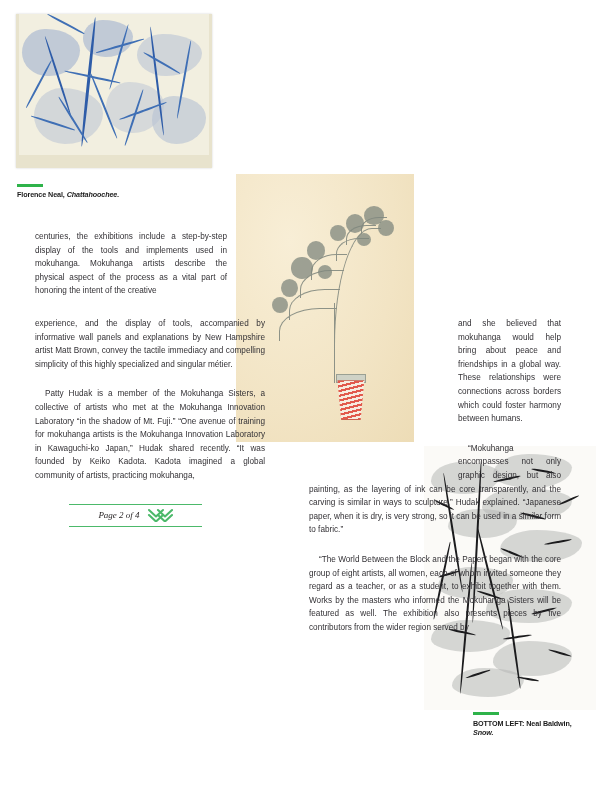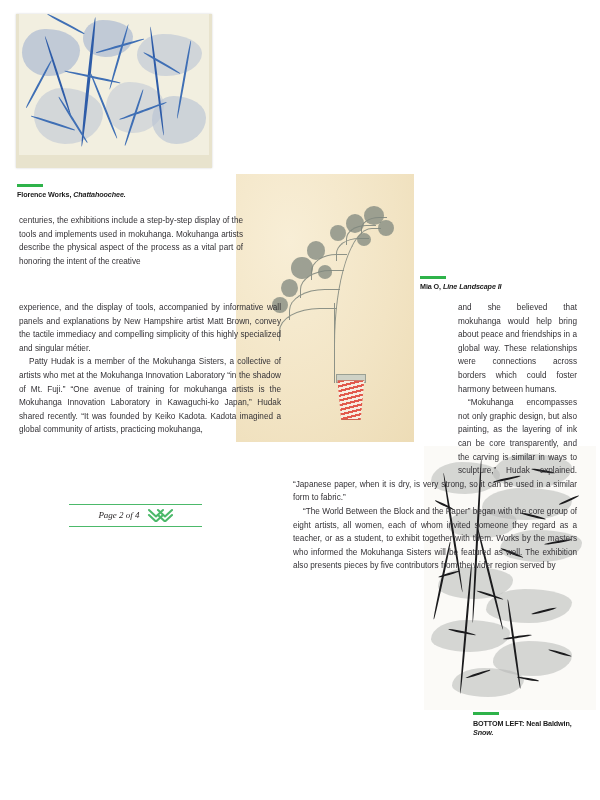--- a/index.html
+++ b/index.html
@@ -45,21 +45,21 @@
   
   .bodytext {
     font-family: "Liberation Sans", sans-serif;
     font-size: 8.2px;
     line-height: 13.6px;
     color: #333135;
     text-align: justify;
     -webkit-hyphens: auto;
     hyphens: auto;
   }
-  .bodytext p { margin: 0; }
+  .bodytext p { margin: 16px; }
   .bodytext p + p { text-indent: 10px; }
 
   
   .page-indicator {
     width: 133px;
     border-top: 1px solid #4cb96a;
     border-bottom: 1px solid #4cb96a;
     padding: 3px 0 4px 0;
     display: flex;
     align-items: center;
@@ -189,21 +189,21 @@
       <div class="vein" style="left:40%; top:22%; width:26%;  height:1.6px;transform:rotate(-16deg);"></div>
       <div class="vein" style="left:24%; top:44%; width:30%;  height:1.6px;transform:rotate(12deg);"></div>
       <div class="vein" style="left:52%; top:68%; width:26%;  height:1.5px;transform:rotate(-20deg);"></div>
       <div class="vein" style="left:6%;  top:76%; width:24%;  height:1.5px;transform:rotate(18deg);"></div>
       <div class="vein" style="left:64%; top:34%; width:22%;  height:1.5px;transform:rotate(30deg);"></div>
     </div>
   </div>
 
   <div class="abs caption" style="left:17px; top:184px; width:190px;">
     <div class="rule"></div>
-    <span>Florence Works, </span><i>Chattahoochee.</i>
+    <span>Florence Neal, </span><i>Chattahoochee.</i>
   </div>
 
   <div class="abs art art-nam" style="left:236px; top:0px; width:178px; height:268px;">
     <div class="nam-paper"></div>
 
     <div class="nam-stem" style="left:55%; top:20%; width:26%; height:54%;"></div>
     <div class="nam-stem" style="left:55%; top:48%; width:10%; height:30%; border-radius:0; border-top:none;"></div>
 
     <div class="nam-branch" style="left:24%; top:50%; width:32%; height:12%;"></div>
     <div class="nam-branch" style="left:30%; top:43%; width:28%; height:11%;"></div>
@@ -258,24 +258,20 @@
     <div class="mia-stroke" style="left:30%; top:56%; width:16%; height:2px;   transform:rotate(18deg);"></div>
     <div class="mia-stroke" style="left:62%; top:62%; width:15%; height:2px;   transform:rotate(-14deg);"></div>
     <div class="mia-stroke" style="left:14%; top:70%; width:16%; height:2px;   transform:rotate(12deg);"></div>
     <div class="mia-stroke" style="left:46%; top:72%; width:17%; height:2.2px; transform:rotate(-8deg);"></div>
     <div class="mia-stroke" style="left:72%; top:78%; width:14%; height:2px;   transform:rotate(16deg);"></div>
     <div class="mia-stroke" style="left:24%; top:86%; width:15%; height:2px;   transform:rotate(-18deg);"></div>
     <div class="mia-stroke" style="left:54%; top:88%; width:13%; height:1.8px; transform:rotate(10deg);"></div>
     <div class="mia-stroke" style="left:6%;  top:22%; width:12%; height:1.8px; transform:rotate(26deg);"></div>
   </div>
 
-  <div class="abs caption" style="left:420px; top:276px; width:175px;">
-    <div class="rule"></div>
-    <span>Mia O, </span><i>Line Landscape II</i>
-  </div>
 
   <div class="abs bodytext" style="left:19px; top:214px; width:224px;">
     <p>centuries, the exhibitions include a step-by-step display of the tools and implements used in mokuhanga. Mokuhanga artists describe the physical aspect of the process as a vital part of honoring the intent of the creative</p>
   </div>
 
   <div class="abs bodytext" style="left:19px; top:301px; width:262px;">
     <p>experience, and the display of tools, accompanied by informative wall panels and explanations by New Hampshire artist Matt Brown, convey the tactile immediacy and compelling simplicity of this highly specialized and singular métier.</p>
     <p>Patty Hudak is a member of the Mokuhanga Sisters, a collective of artists who met at the Mokuhanga Innovation Laboratory “in the shadow of Mt. Fuji.” “One avenue of training for mokuhanga artists is the Mokuhanga Innovation Laboratory in Kawaguchi-ko Japan,” Hudak shared recently. “It was founded by Keiko Kadota. Kadota imagined a global community of artists, practicing mokuhanga,</p>
   </div>
 

